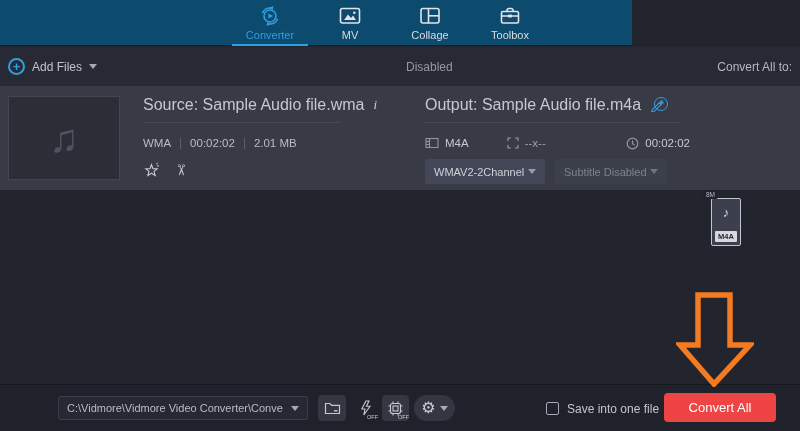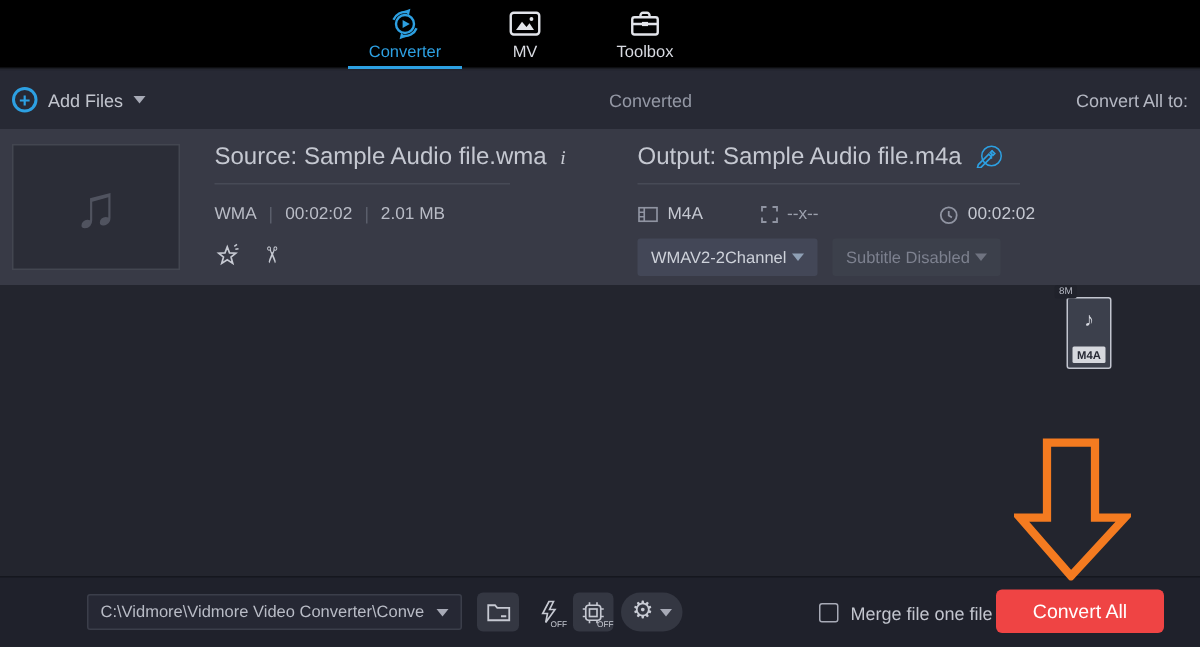--- a/index.html
+++ b/index.html
@@ -1,22 +1,22 @@
 <!DOCTYPE html>
 <html><head>
 <meta charset="utf-8">
 <style>
   * { margin:0; padding:0; box-sizing:border-box; }
   html,body { width:800px; height:431px; overflow:hidden; background:#23252e;
     font-family:"Liberation Sans", sans-serif; }
   .app { position:relative; width:800px; height:431px; }
 
   
-  .topbar { position:absolute; left:0; top:0; width:800px; height:46px;
-    background:#000000; border-bottom:1px solid #1a1c23;padding-left:41px; }
+  .topbar { position:absolute; left:0; top:0; width:632px; height:46px;
+    background:#0c4a6e; border-bottom:1px solid #1a1c23;padding-left:41px; }
   .tabs { position:absolute; left:230px; top:0; height:46px; display:flex; }
   .tab { width:80px; height:46px; display:flex; flex-direction:column; align-items:center;
     justify-content:flex-start; padding-top:4px; position:relative; cursor:pointer; }
   .tab .ticon { height:24px; display:flex; align-items:center; justify-content:center; }
   .tab .tlabel { font-size:11px; color:#d9dbe2; margin-top:1px; }
   .tab.active .tlabel { color:#2da0e2; }
   .tab.active::after { content:""; position:absolute; left:2px; right:2px; bottom:0;
     height:2px; background:#2da0e2; }
 
   
@@ -151,39 +151,49 @@
             <rect x="2.5" y="4.5" width="19" height="14.5" rx="2" fill="none" stroke="#e2e4ea" stroke-width="1.6"></rect>
             <path d="M6 16 L10 10.5 L13 14 L15 11.5 L18 16 Z" fill="#e2e4ea"></path>
             <circle cx="16.3" cy="8.7" r="1.3" fill="#e2e4ea"></circle>
           </svg>
         </span>
         <span class="tlabel">MV</span>
       </div>
       <div class="tab">
         <span class="ticon">
           <svg width="24" height="24" viewBox="0 0 24 24">
+            <rect x="3" y="4.5" width="18" height="14.5" rx="2" fill="none" stroke="#e2e4ea" stroke-width="1.6"></rect>
+            <line x1="10.5" y1="4.5" x2="10.5" y2="19" stroke="#e2e4ea" stroke-width="1.6"></line>
+            <line x1="10.5" y1="11.8" x2="21" y2="11.8" stroke="#e2e4ea" stroke-width="1.6"></line>
+          </svg>
+        </span>
+        <span class="tlabel">Collage</span>
+      </div>
+      <div class="tab">
+        <span class="ticon">
+          <svg width="24" height="24" viewBox="0 0 24 24">
             <rect x="3.5" y="7.5" width="17" height="11.5" rx="1.5" fill="none" stroke="#e2e4ea" stroke-width="1.6"></rect>
             <path d="M9 7.5 V6.2 A1.7 1.7 0 0 1 10.7 4.5 H13.3 A1.7 1.7 0 0 1 15 6.2 V7.5" fill="none" stroke="#e2e4ea" stroke-width="1.6"></path>
             <path d="M3.5 12 H10 M14 12 H20.5" stroke="#e2e4ea" stroke-width="1.6"></path>
             <rect x="10" y="10.6" width="4" height="2.8" fill="#e2e4ea"></rect>
           </svg>
         </span>
         <span class="tlabel">Toolbox</span>
       </div>
     </div>
   </div>
 
   <div class="subbar">
     <div class="addfiles">
       <span class="plus-circle">+</span>
       <span class="lbl">Add Files</span>
       <span class="caret gray"></span>
     </div>
     <div class="converted">
-      <span>Converted</span>
+      <span>Disabled</span>
     </div>
     <div class="convert-to">
       <span class="lbl">Convert All to:</span>
     </div>
   </div>
 
   <div class="filerow">
     <div class="thumb">
       <span class="note">♫</span>
     </div>
@@ -301,21 +311,21 @@
         <path d="M6 3.5 V1.5 M11 3.5 V1.5 M6 15.5 V13.5 M11 15.5 V13.5 M3.5 6 H1.5 M3.5 11 H1.5 M15.5 6 H13.5 M15.5 11 H13.5" stroke="#c6c9d2" stroke-width="1.1"></path>
       </svg>
       <span class="off">OFF</span>
     </div>
     <div class="icon-btn btn-gear">
       <span class="gear-glyph">⚙</span>
       <span class="caret gray"></span>
     </div>
     <div class="merge">
       <span class="checkbox"></span>
-      <span class="lbl">Merge file one file</span>
+      <span class="lbl">Save into one file</span>
     </div>
     <button class="convert-btn">Convert All</button>
   </div>
 
   <svg class="annot-arrow" width="78" height="95" viewBox="0 0 78 95">
     <path d="M22 3 H54 V53 H74 L38 92 L4 53 H22 Z" fill="none" stroke="#f47b20" stroke-width="5.5" stroke-linejoin="miter"></path>
   </svg>
 
 </div>
 

